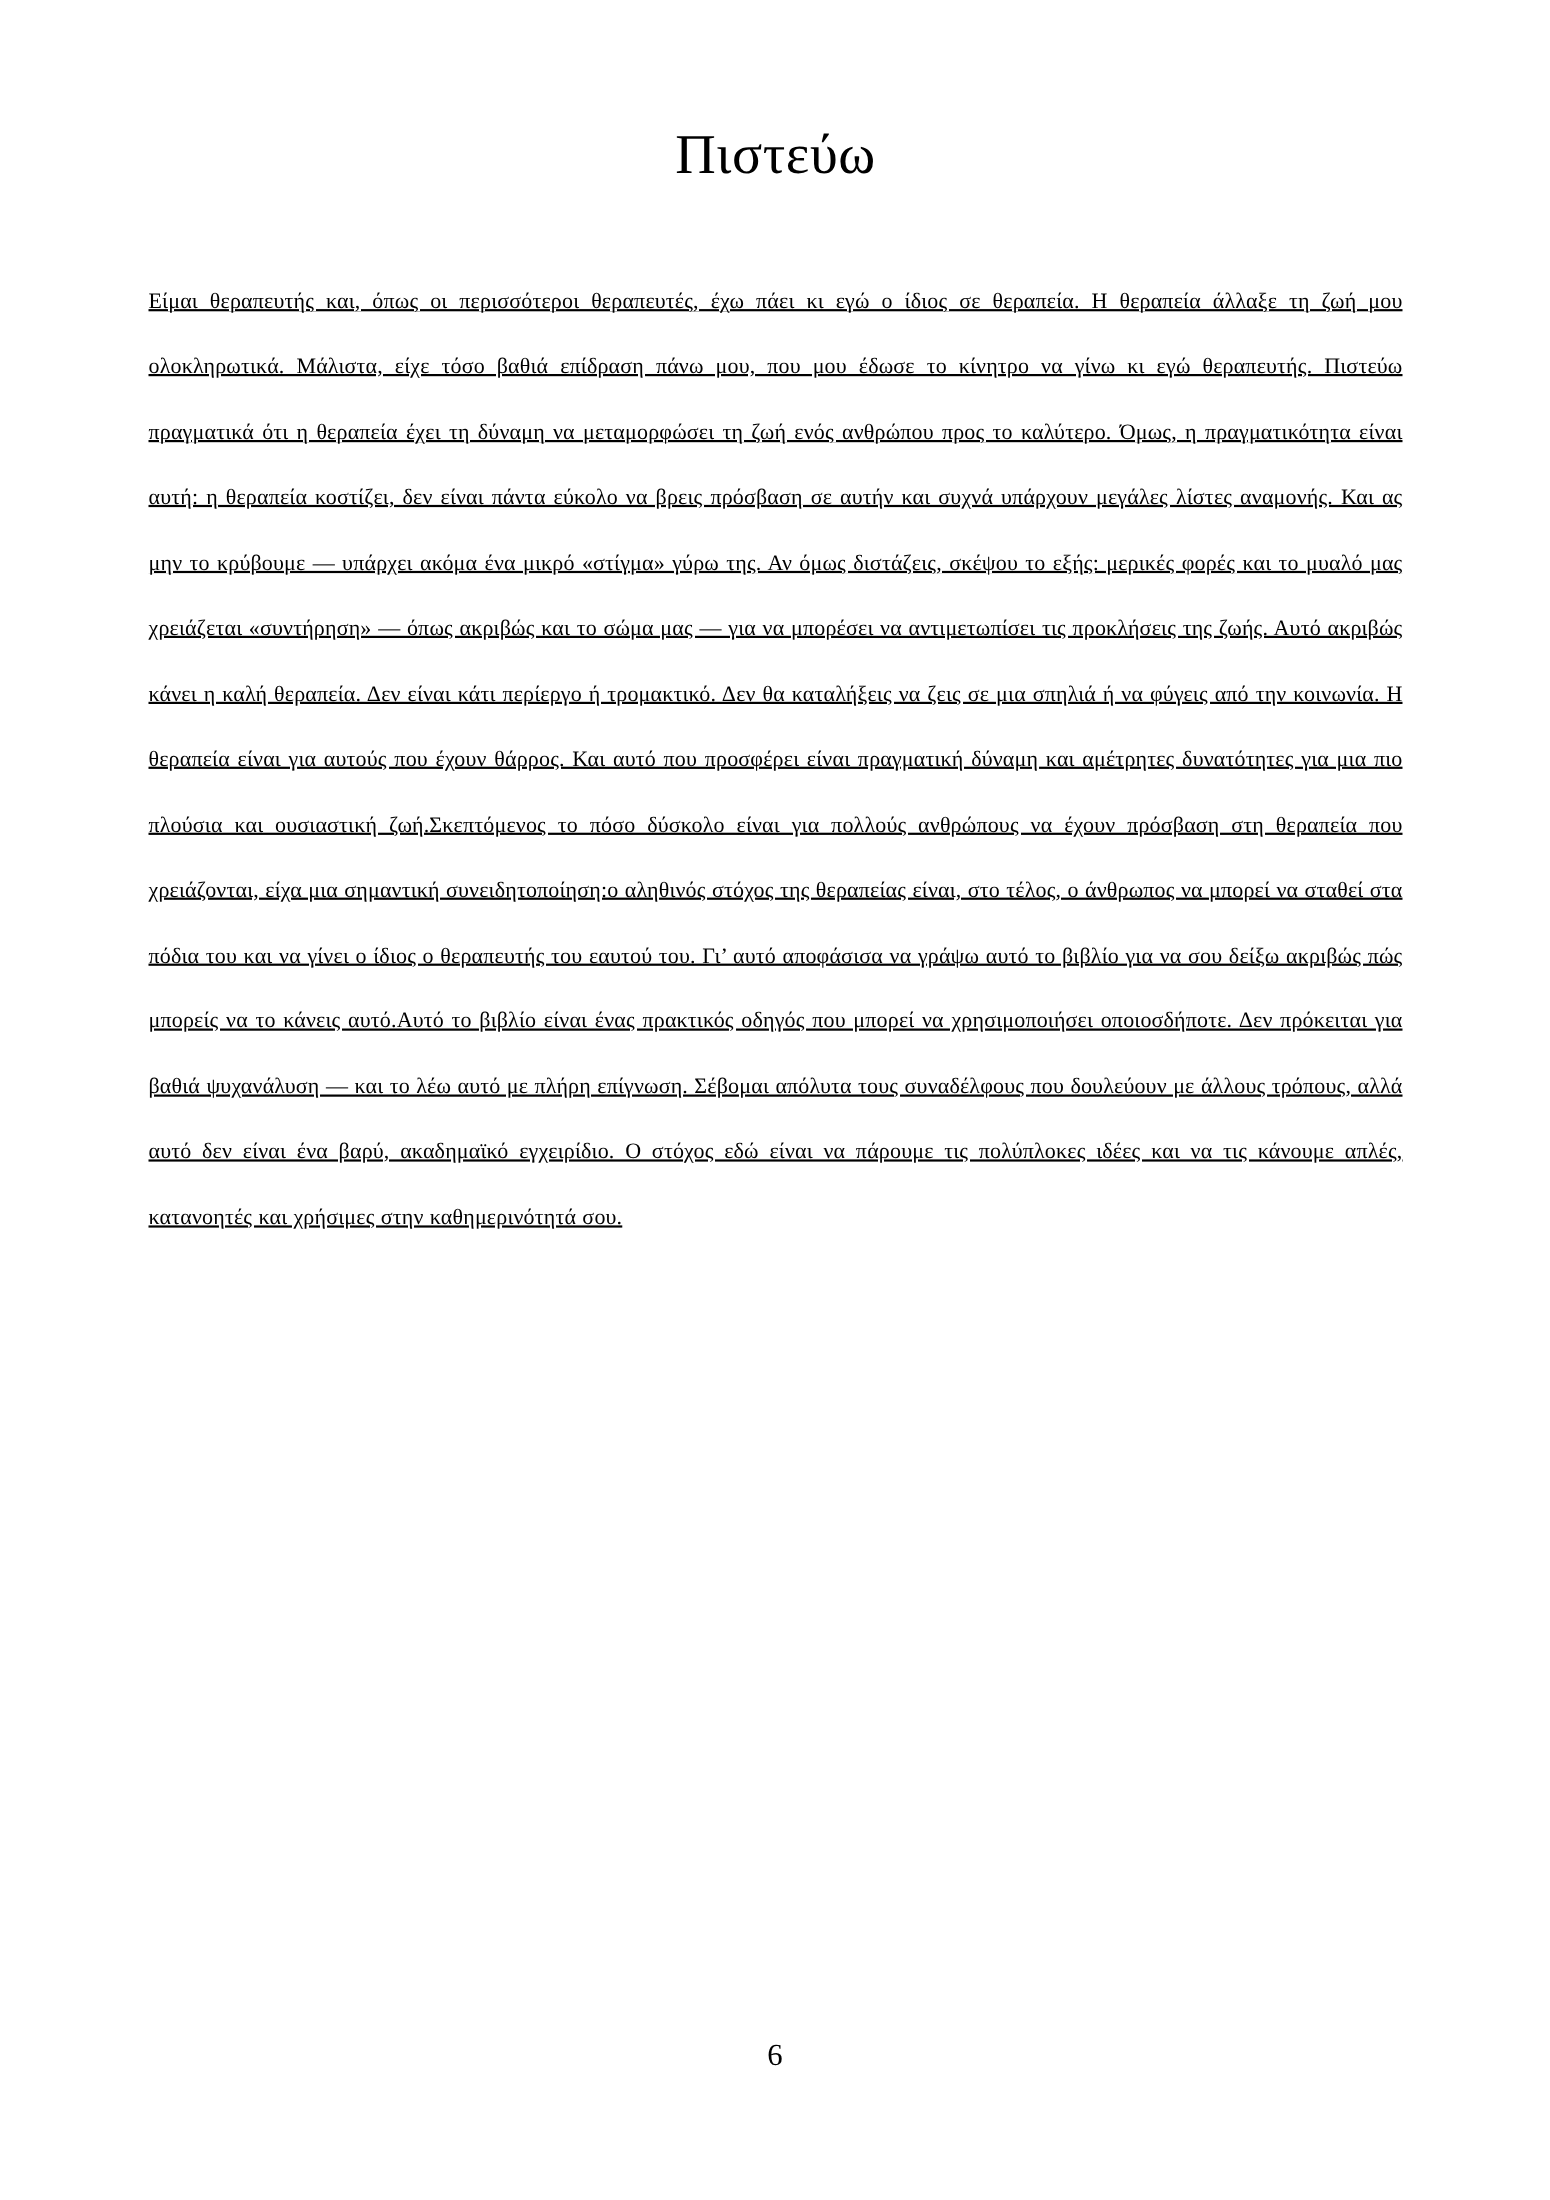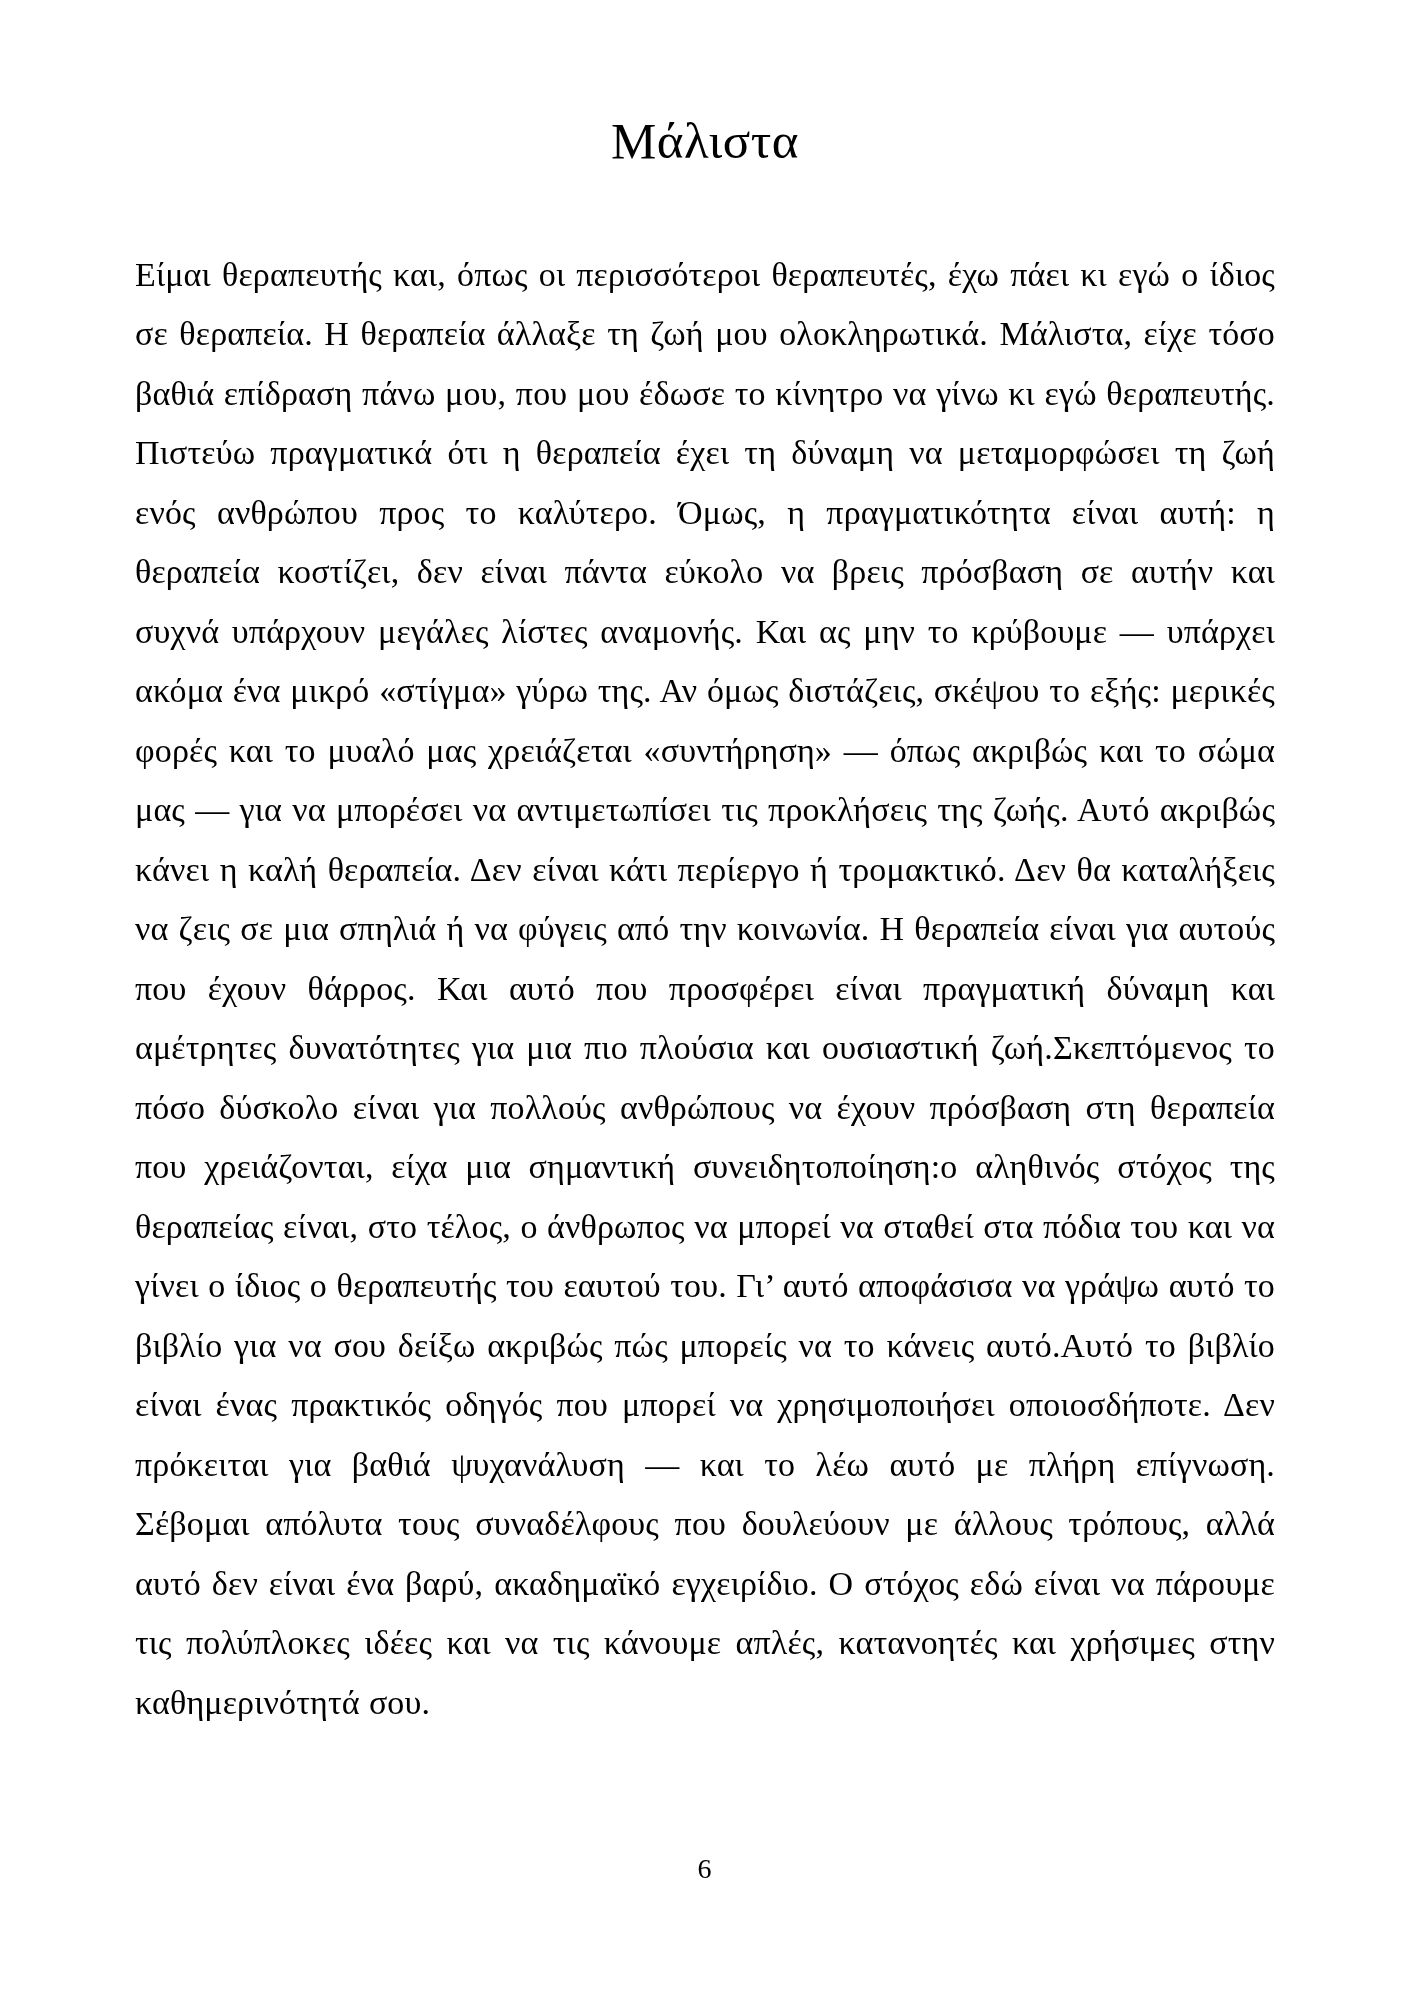--- a/index.html
+++ b/index.html
@@ -45,45 +45,46 @@
   }
 
   .body-block {
     margin-top: 74px;
   }
 
   .para {
     margin: 0;
     text-align: justify;
     text-justify: inter-word;
-    font-size: 34px;
+    font-size: 20px;
     line-height: 59.5px;
     letter-spacing: 0.15px;
     word-spacing: 0.5px;
     hyphens: none;
+    text-decoration: underline;
   }
 
   .page-number {
     position: absolute;
     left: 0;
     right: 0;
     top: 1855px;
     text-align: center;
     font-size: 28px;
     line-height: 1;
   }
 </style>
 </head>
 <body>
 
 <div class="page">
 
   <div class="content">
 
-    <h1 class="chapter-title">Μάλιστα</h1>
+    <h1 class="chapter-title">Πιστεύω</h1>
 
     <div class="body-block">
       <p class="para">Είμαι θεραπευτής και, όπως οι περισσότεροι θεραπευτές, έχω πάει κι εγώ ο ίδιος σε θεραπεία. Η θεραπεία άλλαξε τη ζωή μου ολοκληρωτικά. Μάλιστα, είχε τόσο βαθιά επίδραση πάνω μου, που μου έδωσε το κίνητρο να γίνω κι εγώ θεραπευτής. Πιστεύω πραγματικά ότι η θεραπεία έχει τη δύναμη να μεταμορφώσει τη ζωή ενός ανθρώπου προς το καλύτερο. Όμως, η πραγματικότητα είναι αυτή: η θεραπεία κοστίζει, δεν είναι πάντα εύκολο να βρεις πρόσβαση σε αυτήν και συχνά υπάρχουν μεγάλες λίστες αναμονής. Και ας μην το κρύβουμε — υπάρχει ακόμα ένα μικρό «στίγμα» γύρω της. Αν όμως διστάζεις, σκέψου το εξής: μερικές φορές και το μυαλό μας χρειάζεται «συντήρηση» — όπως ακριβώς και το σώμα μας — για να μπορέσει να αντιμετωπίσει τις προκλήσεις της ζωής. Αυτό ακριβώς κάνει η καλή θεραπεία. Δεν είναι κάτι περίεργο ή τρομακτικό. Δεν θα καταλήξεις να ζεις σε μια σπηλιά ή να φύγεις από την κοινωνία. Η θεραπεία είναι για αυτούς που έχουν θάρρος. Και αυτό που προσφέρει είναι πραγματική δύναμη και αμέτρητες δυνατότητες για μια πιο πλούσια και ουσιαστική ζωή.Σκεπτόμενος το πόσο δύσκολο είναι για πολλούς ανθρώπους να έχουν πρόσβαση στη θεραπεία που χρειάζονται, είχα μια σημαντική συνειδητοποίηση:ο αληθινός στόχος της θεραπείας είναι, στο τέλος, ο άνθρωπος να μπορεί να σταθεί στα πόδια του και να γίνει ο ίδιος ο θεραπευτής του εαυτού του. Γι’ αυτό αποφάσισα να γράψω αυτό το βιβλίο για να σου δείξω ακριβώς πώς μπορείς να το κάνεις αυτό.Αυτό το βιβλίο είναι ένας πρακτικός οδηγός που μπορεί να χρησιμοποιήσει οποιοσδήποτε. Δεν πρόκειται για βαθιά ψυχανάλυση — και το λέω αυτό με πλήρη επίγνωση. Σέβομαι απόλυτα τους συναδέλφους που δουλεύουν με άλλους τρόπους, αλλά αυτό δεν είναι ένα βαρύ, ακαδημαϊκό εγχειρίδιο. Ο στόχος εδώ είναι να πάρουμε τις πολύπλοκες ιδέες και να τις κάνουμε απλές, κατανοητές και χρήσιμες στην καθημερινότητά σου.</p>
     </div>
 
   </div>
 
   <div class="page-number">6</div>
 
 </div>

